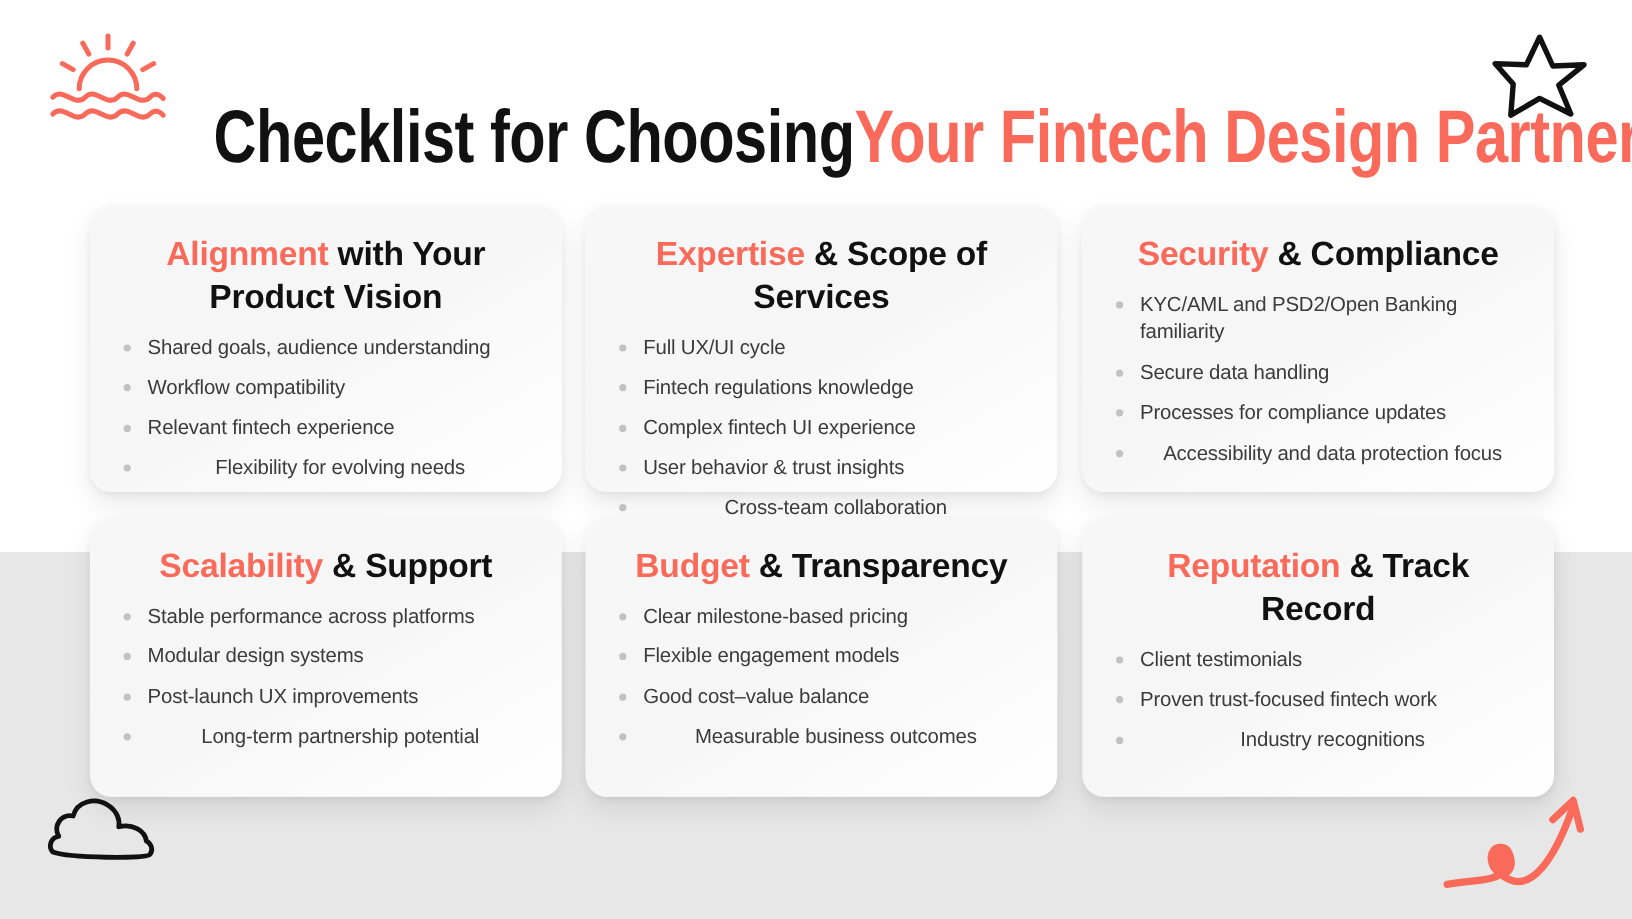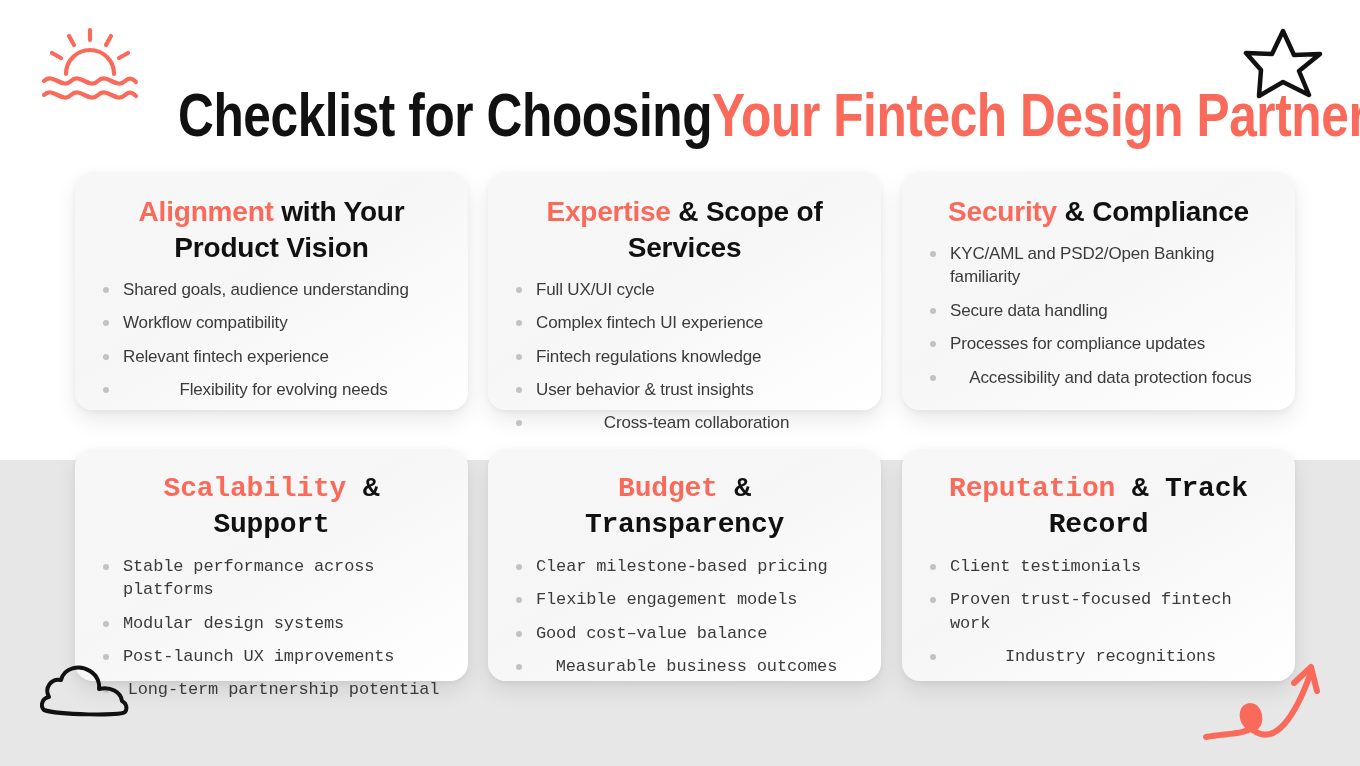--- a/index.html
+++ b/index.html
@@ -67,21 +67,21 @@
   .card {
     position: absolute;
     width: 393px;
     border-radius: 18px;
     background: linear-gradient(150deg, #f7f7f7 0%, #f6f6f6 45%, #ffffff 100%);
     box-shadow: 0 10px 22px rgba(0,0,0,0.085), 0 2px 6px rgba(0,0,0,0.05);
     box-sizing: border-box;
     padding: 22px 24px 18px 24px;
   }
   .row-top { top: 172px; height: 238px; }
-  .row-bottom { top: 449px; height: 232px; font-family: Liberation Mono, monospace; }
+  .row-bottom { top: 432px; height: 232px; }
   .col-1 { left: 75px; }
   .col-2 { left: 488px; }
   .col-3 { left: 902px; }
 
   .card-title {
     text-align: center;
     font-size: 28px;
     font-weight: bold;
     line-height: 1.28;
     color: #111111;
@@ -174,22 +174,22 @@
     <li><span class="dot"></span><span>Flexibility for evolving needs</span></li>
   </ul>
 </div>
 
 <div class="card row-top col-2">
   <div class="card-title">
     <span class="accent">Expertise</span><span> &amp; Scope of Services</span>
   </div>
   <ul class="bullets">
     <li><span class="dot"></span><span>Full UX/UI cycle</span></li>
+    <li><span class="dot"></span><span>Fintech regulations knowledge</span></li>
     <li><span class="dot"></span><span>Complex fintech UI experience</span></li>
-    <li><span class="dot"></span><span>Fintech regulations knowledge</span></li>
     <li><span class="dot"></span><span>User behavior &amp; trust insights</span></li>
     <li><span class="dot"></span><span>Cross-team collaboration</span></li>
   </ul>
 </div>
 
 <div class="card row-top col-3">
   <div class="card-title">
     <span class="accent">Security</span><span> &amp; Compliance</span>
   </div>
   <ul class="bullets">

